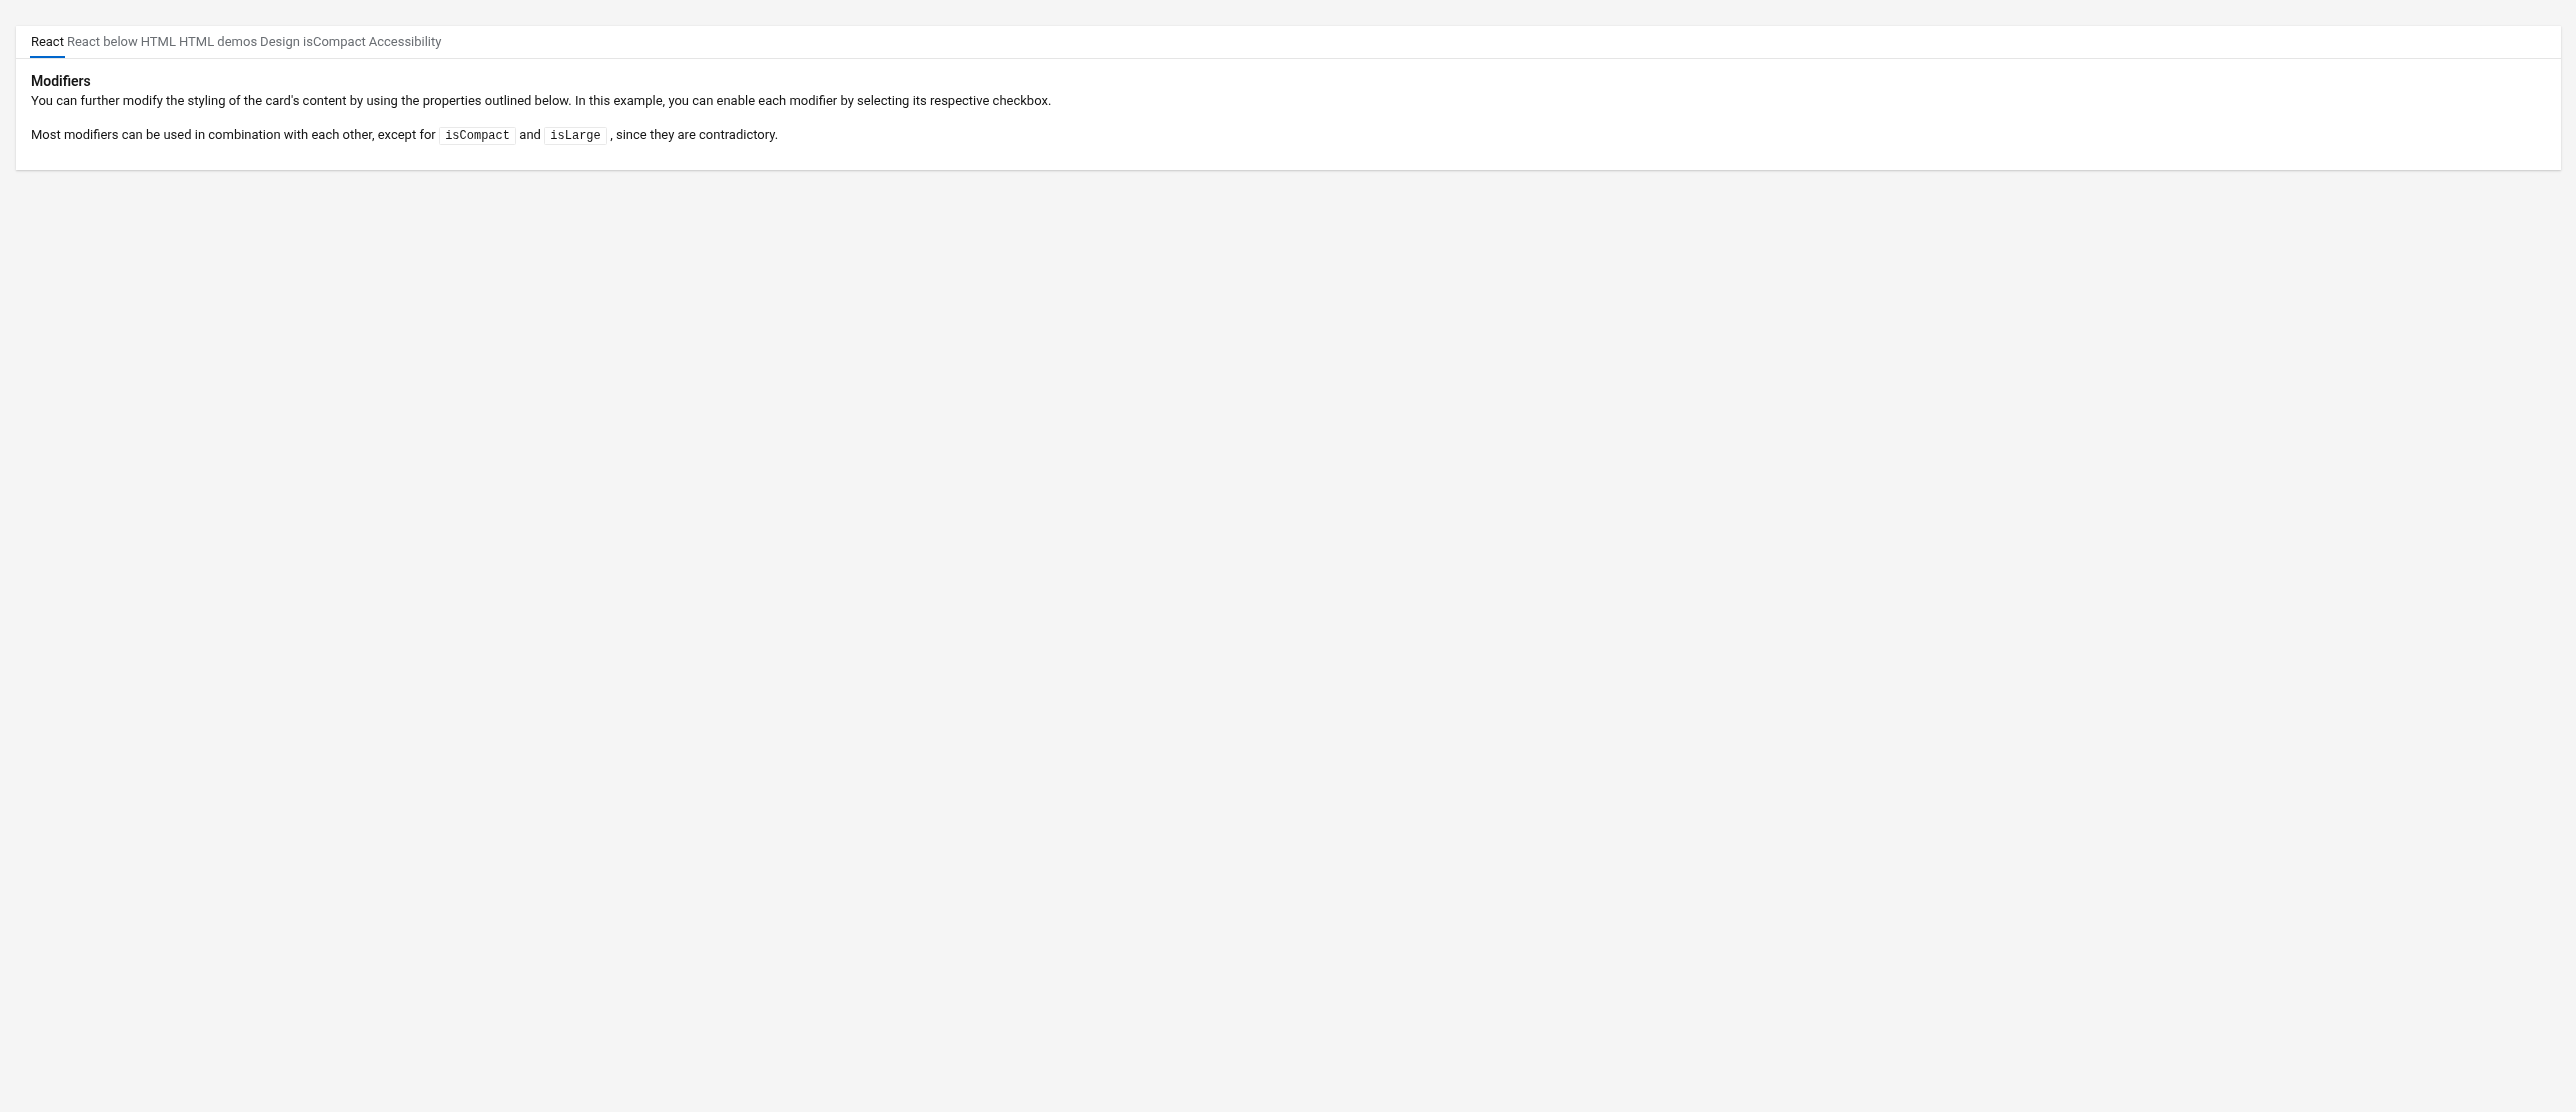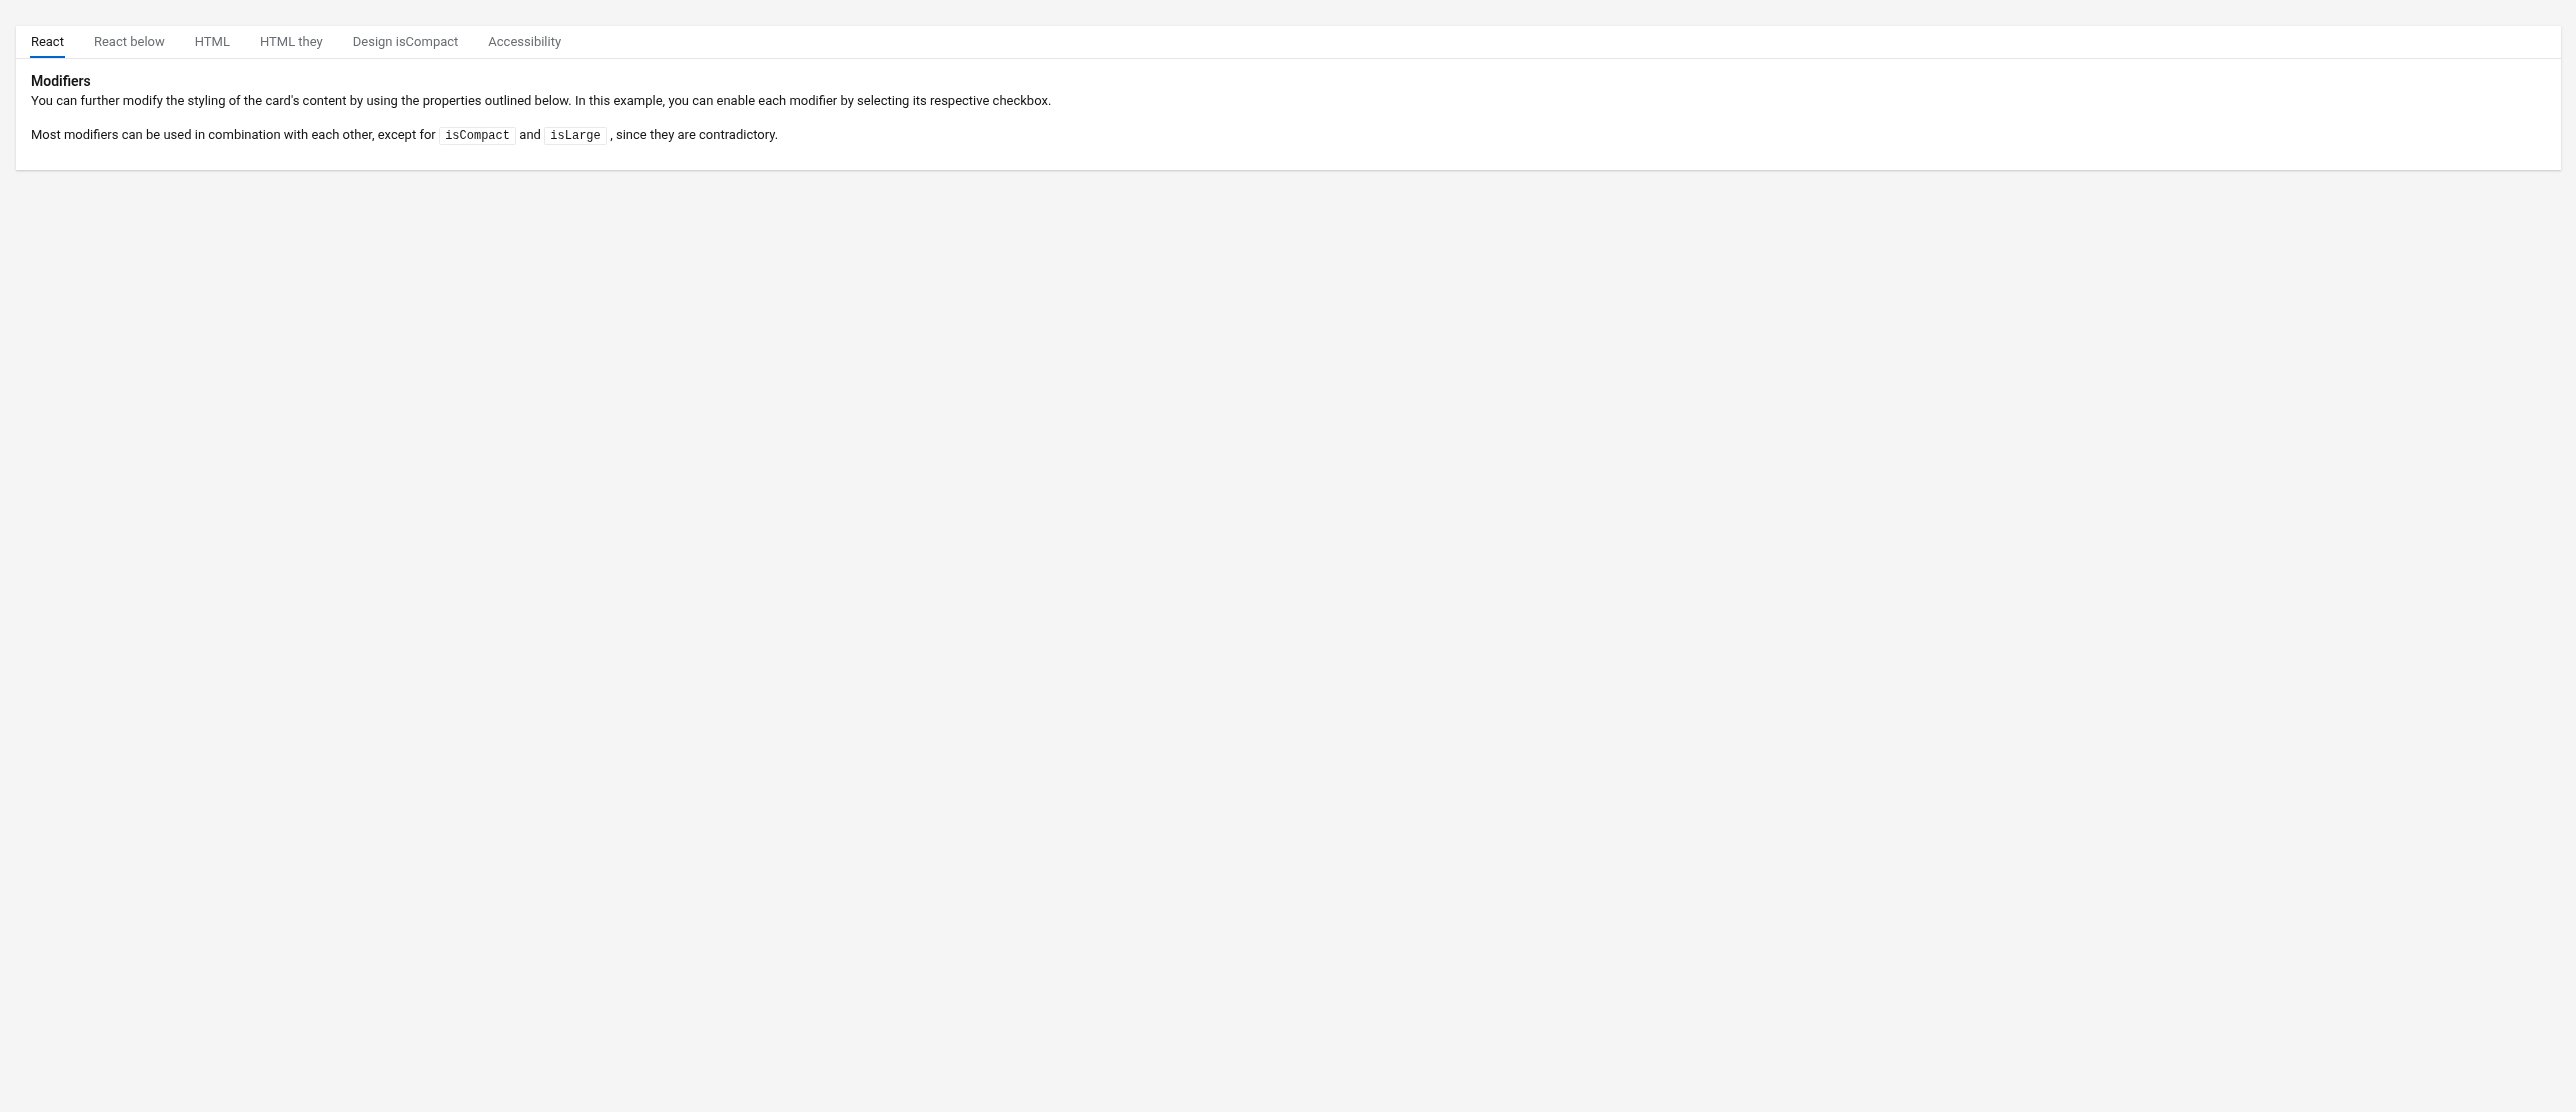--- a/index.html
+++ b/index.html
@@ -14,21 +14,21 @@
     }
     .card {
       background: #ffffff;
       box-shadow: 0 1px 3.1px rgba(0,0,0,0.12), 0 0.5px 1.5px rgba(0,0,0,0.08);
       border-radius: 0.5px;
     }
     .tabs {
       display: flex;
       border-bottom: 0.5px solid #e5e5e5;
       padding: 0 14.4px;
-      gap: 28px;
+      gap: 1px;
     }
     .tab {
       padding: 8.2px 1px 7.2px 1px;
       font-size: 13px;
       color: #6a6e73;
       cursor: pointer;
       border-bottom: 2.1px solid transparent;
       margin-bottom: -0.5px;
       white-space: nowrap;
     }
@@ -65,21 +65,21 @@
     }
   </style>
 </head>
 <body>
 
 <div class="card">
   <div class="tabs">
     <div class="tab active">React</div>
     <div class="tab">React below</div>
     <div class="tab">HTML</div>
-    <div class="tab">HTML they</div>
+    <div class="tab">HTML demos</div>
     <div class="tab">Design isCompact</div>
     <div class="tab">Accessibility</div>
   </div>
   <div class="content">
     <h2 class="heading">Modifiers</h2>
     <p class="paragraph">You can further modify the styling of the card's content by using the properties outlined below. In this example, you can enable each modifier by selecting its respective checkbox.</p>
     <p class="paragraph">
       <span>Most modifiers can be used in combination with each other, except for </span><code>isCompact</code><span> and </span><code>isLarge</code><span> , since they are contradictory.</span>
     </p>
   </div>

